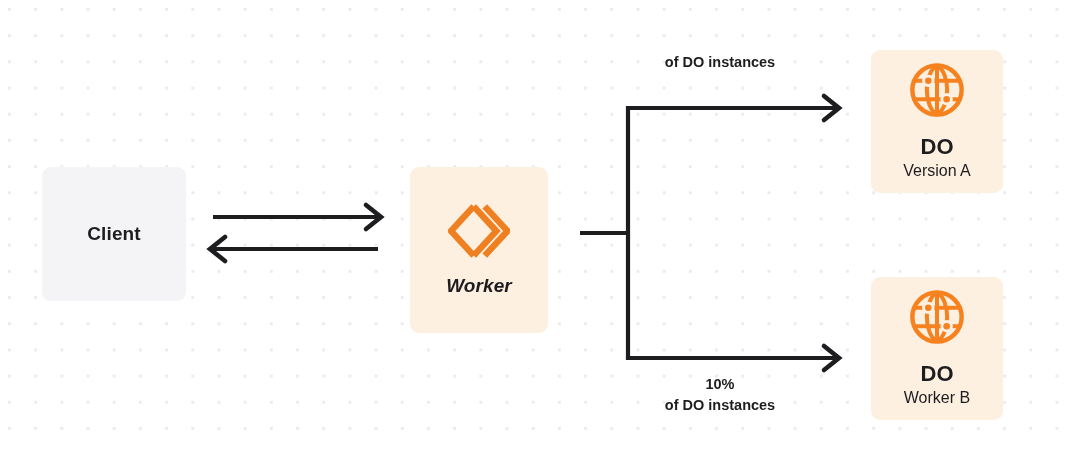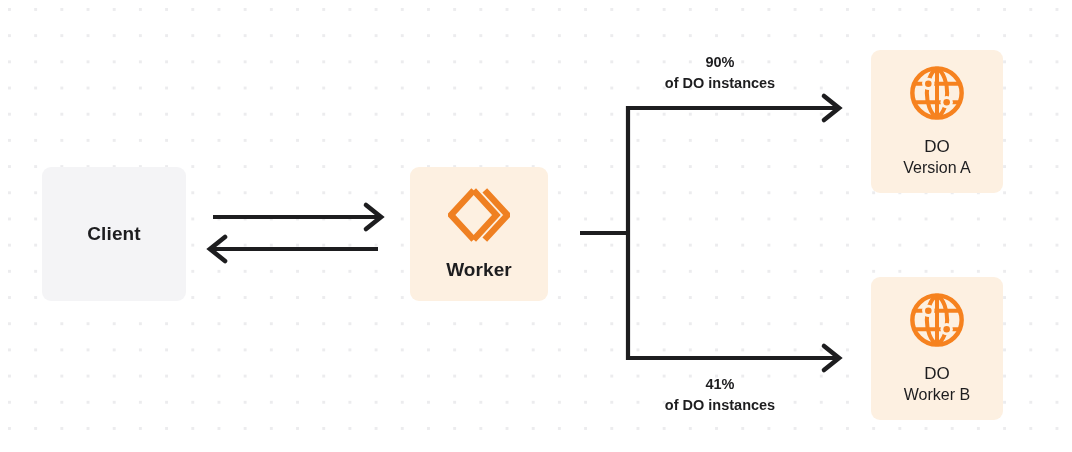--- a/index.html
+++ b/index.html
@@ -48,22 +48,23 @@
     top: 167px;
     width: 144px;
     height: 134px;
     background-color: #f4f4f6;
   }
 
   .node-worker {
     left: 410px;
     top: 167px;
     width: 138px;
-    height: 134px;
+    height: 166px;
     background-color: #fdf0e1;
+    font-style: italic;
   }
 
   .node-do-a {
     left: 871px;
     top: 50px;
     width: 132px;
     height: 143px;
     background-color: #fdf0e1;
   }
 
@@ -78,22 +79,22 @@
   .node-title {
     font-size: 19px;
     font-weight: bold;
     color: #1d1d1f;
     letter-spacing: 0.1px;
     line-height: 1.2;
     text-align: right;
   }
 
   .node-title-sm {
-    font-size: 17px;
-    font-weight: normal;
+    font-size: 22px;
+    font-weight: bold;
     color: #1d1d1f;
     line-height: 1.25;
   }
 
   .node-sub {
     font-size: 16px;
     font-weight: normal;
     color: #1d1d1f;
     line-height: 1.3;
     margin-top: 1px;
@@ -163,26 +164,25 @@
       <polyline points="824,96 839,108 824,120" fill="none" stroke="#1d1d1f" stroke-width="4.6" stroke-linecap="round" stroke-linejoin="miter"></polyline>
     </g>
 
     <g>
       <line x1="626" y1="358" x2="836" y2="358" stroke="#1d1d1f" stroke-width="4.2" stroke-linecap="butt"></line>
       <polyline points="824,346 839,358 824,370" fill="none" stroke="#1d1d1f" stroke-width="4.6" stroke-linecap="round" stroke-linejoin="miter"></polyline>
     </g>
   </svg>
 
   <div class="edge-label edge-label-top">
-    <div>90%</div>
     <div>of DO instances</div>
   </div>
 
   <div class="edge-label edge-label-bottom">
-    <div>41%</div>
+    <div>10%</div>
     <div>of DO instances</div>
   </div>
 
   <div class="node node-client">
     <div class="node-title">Client</div>
   </div>
 
   <div class="node node-worker">
     <svg class="icon-worker" viewBox="0 0 64 58" aria-hidden="true">
 

